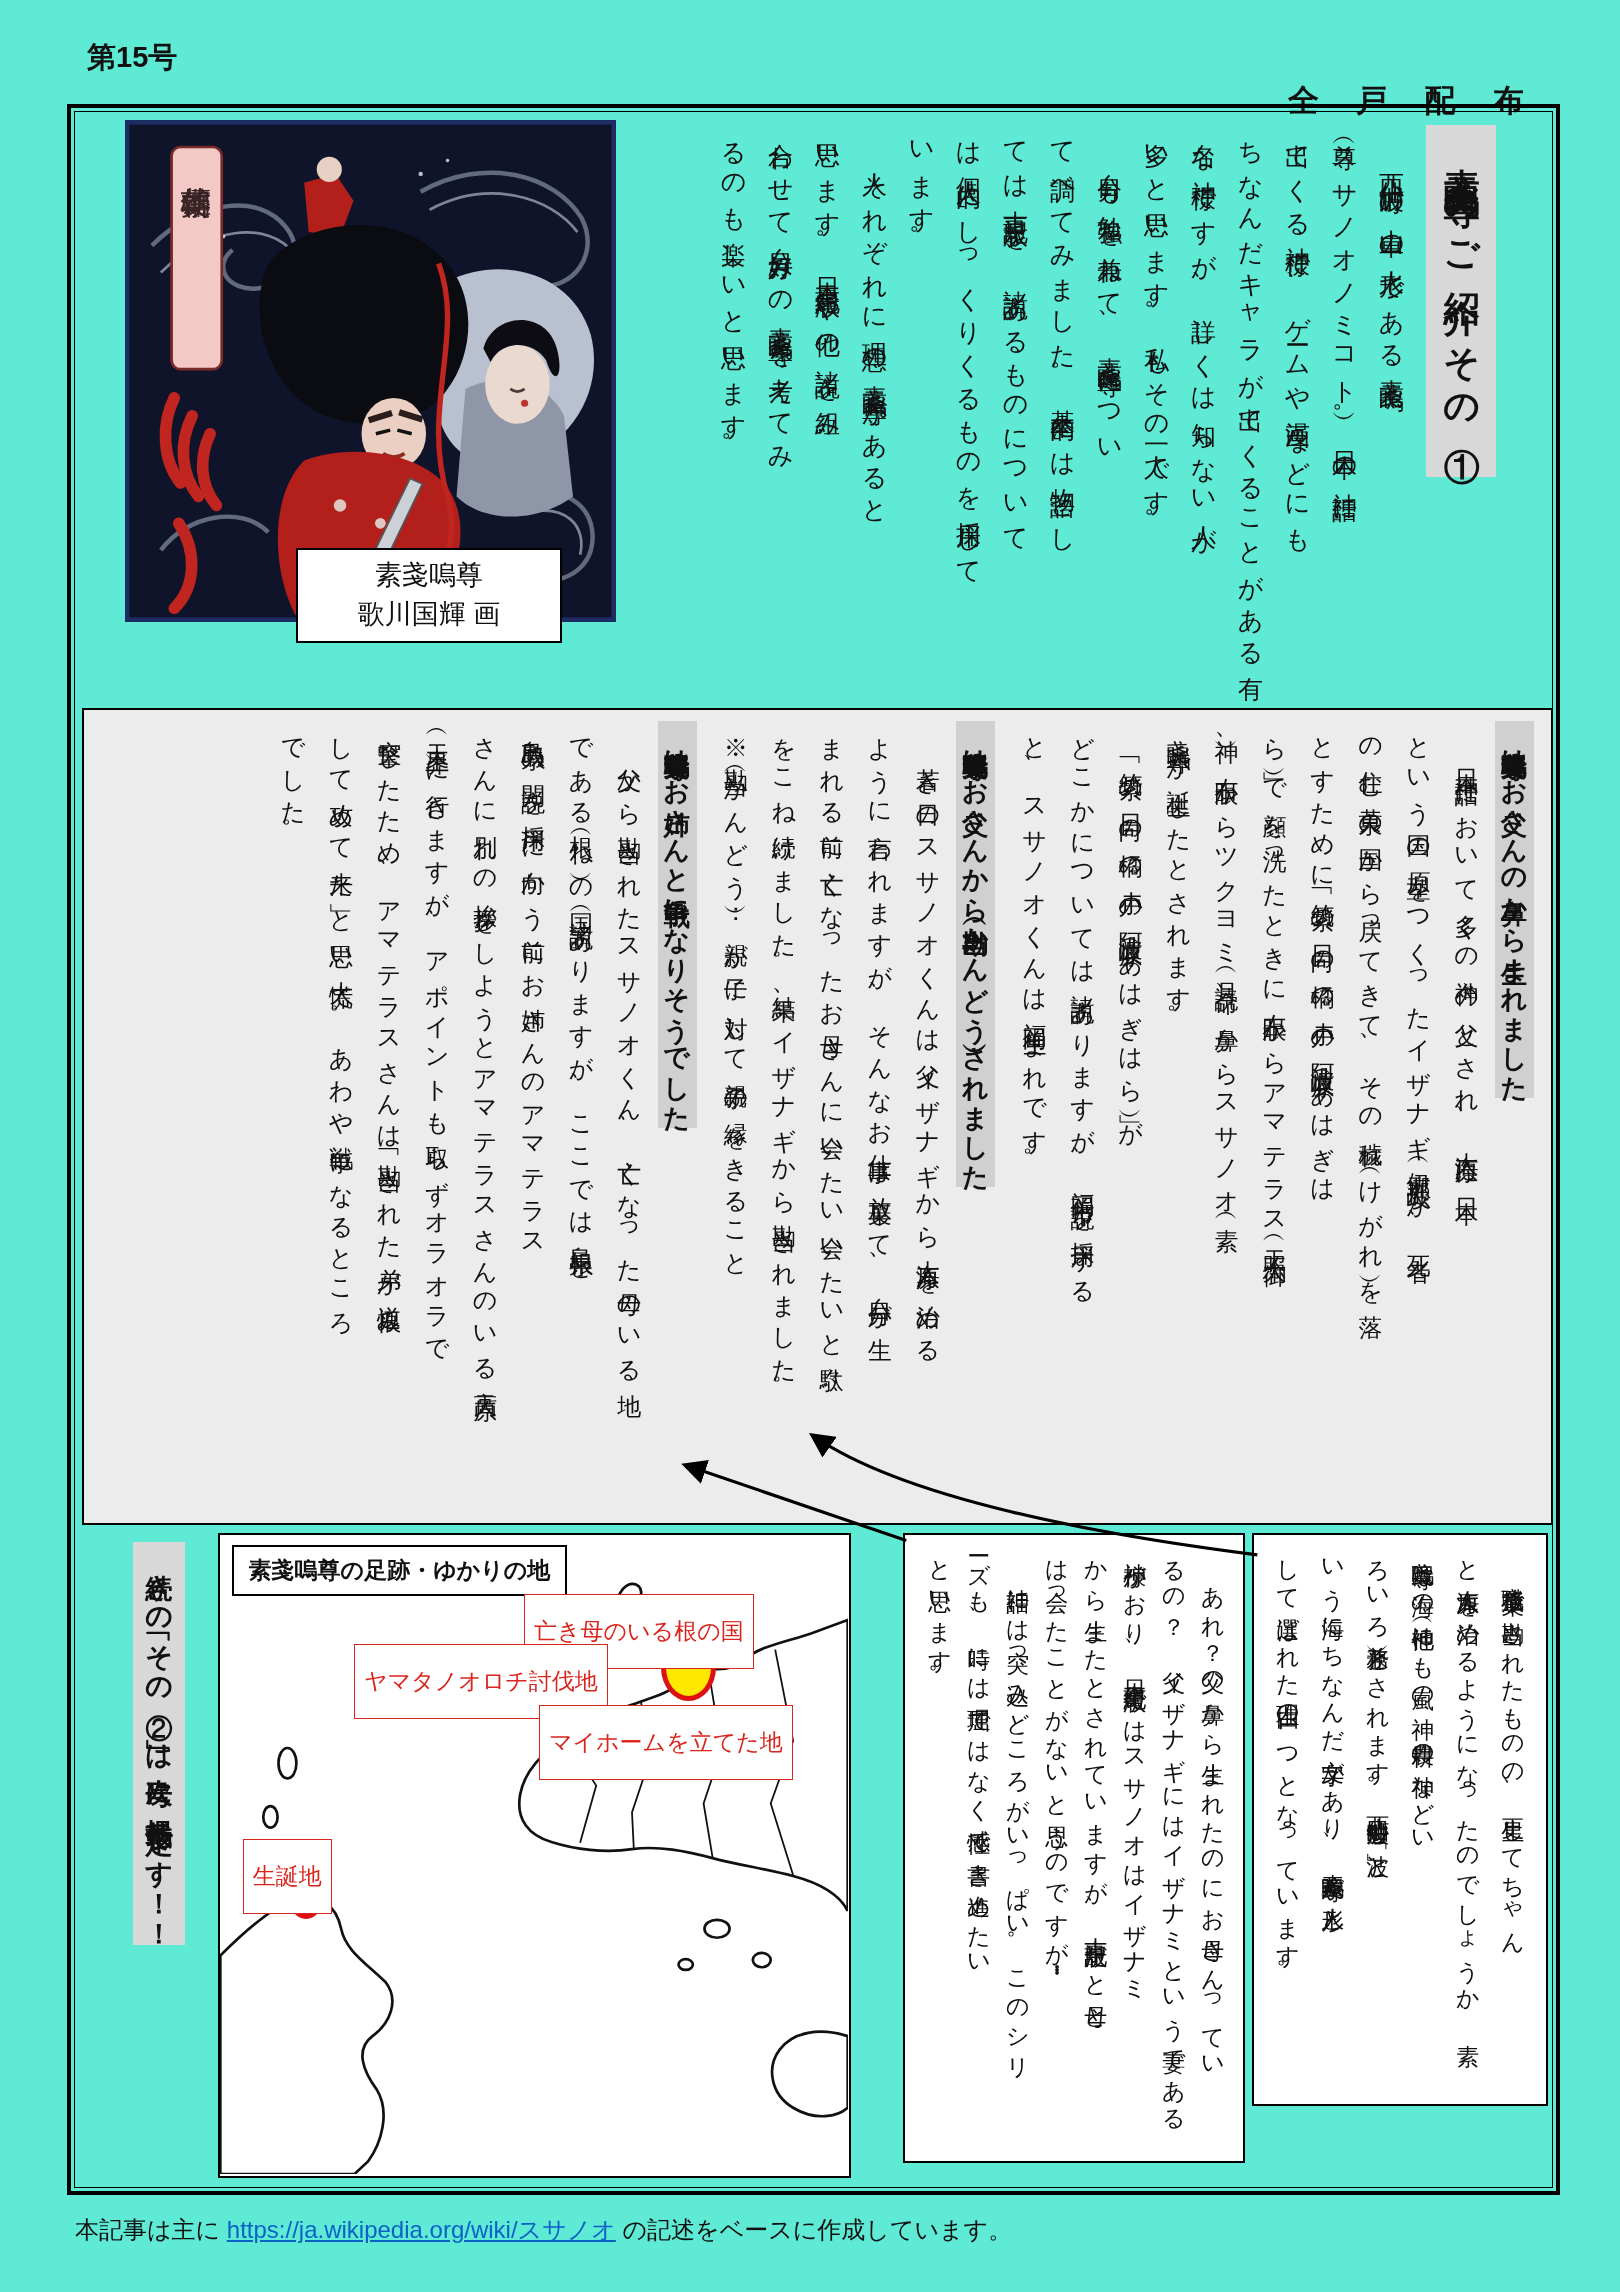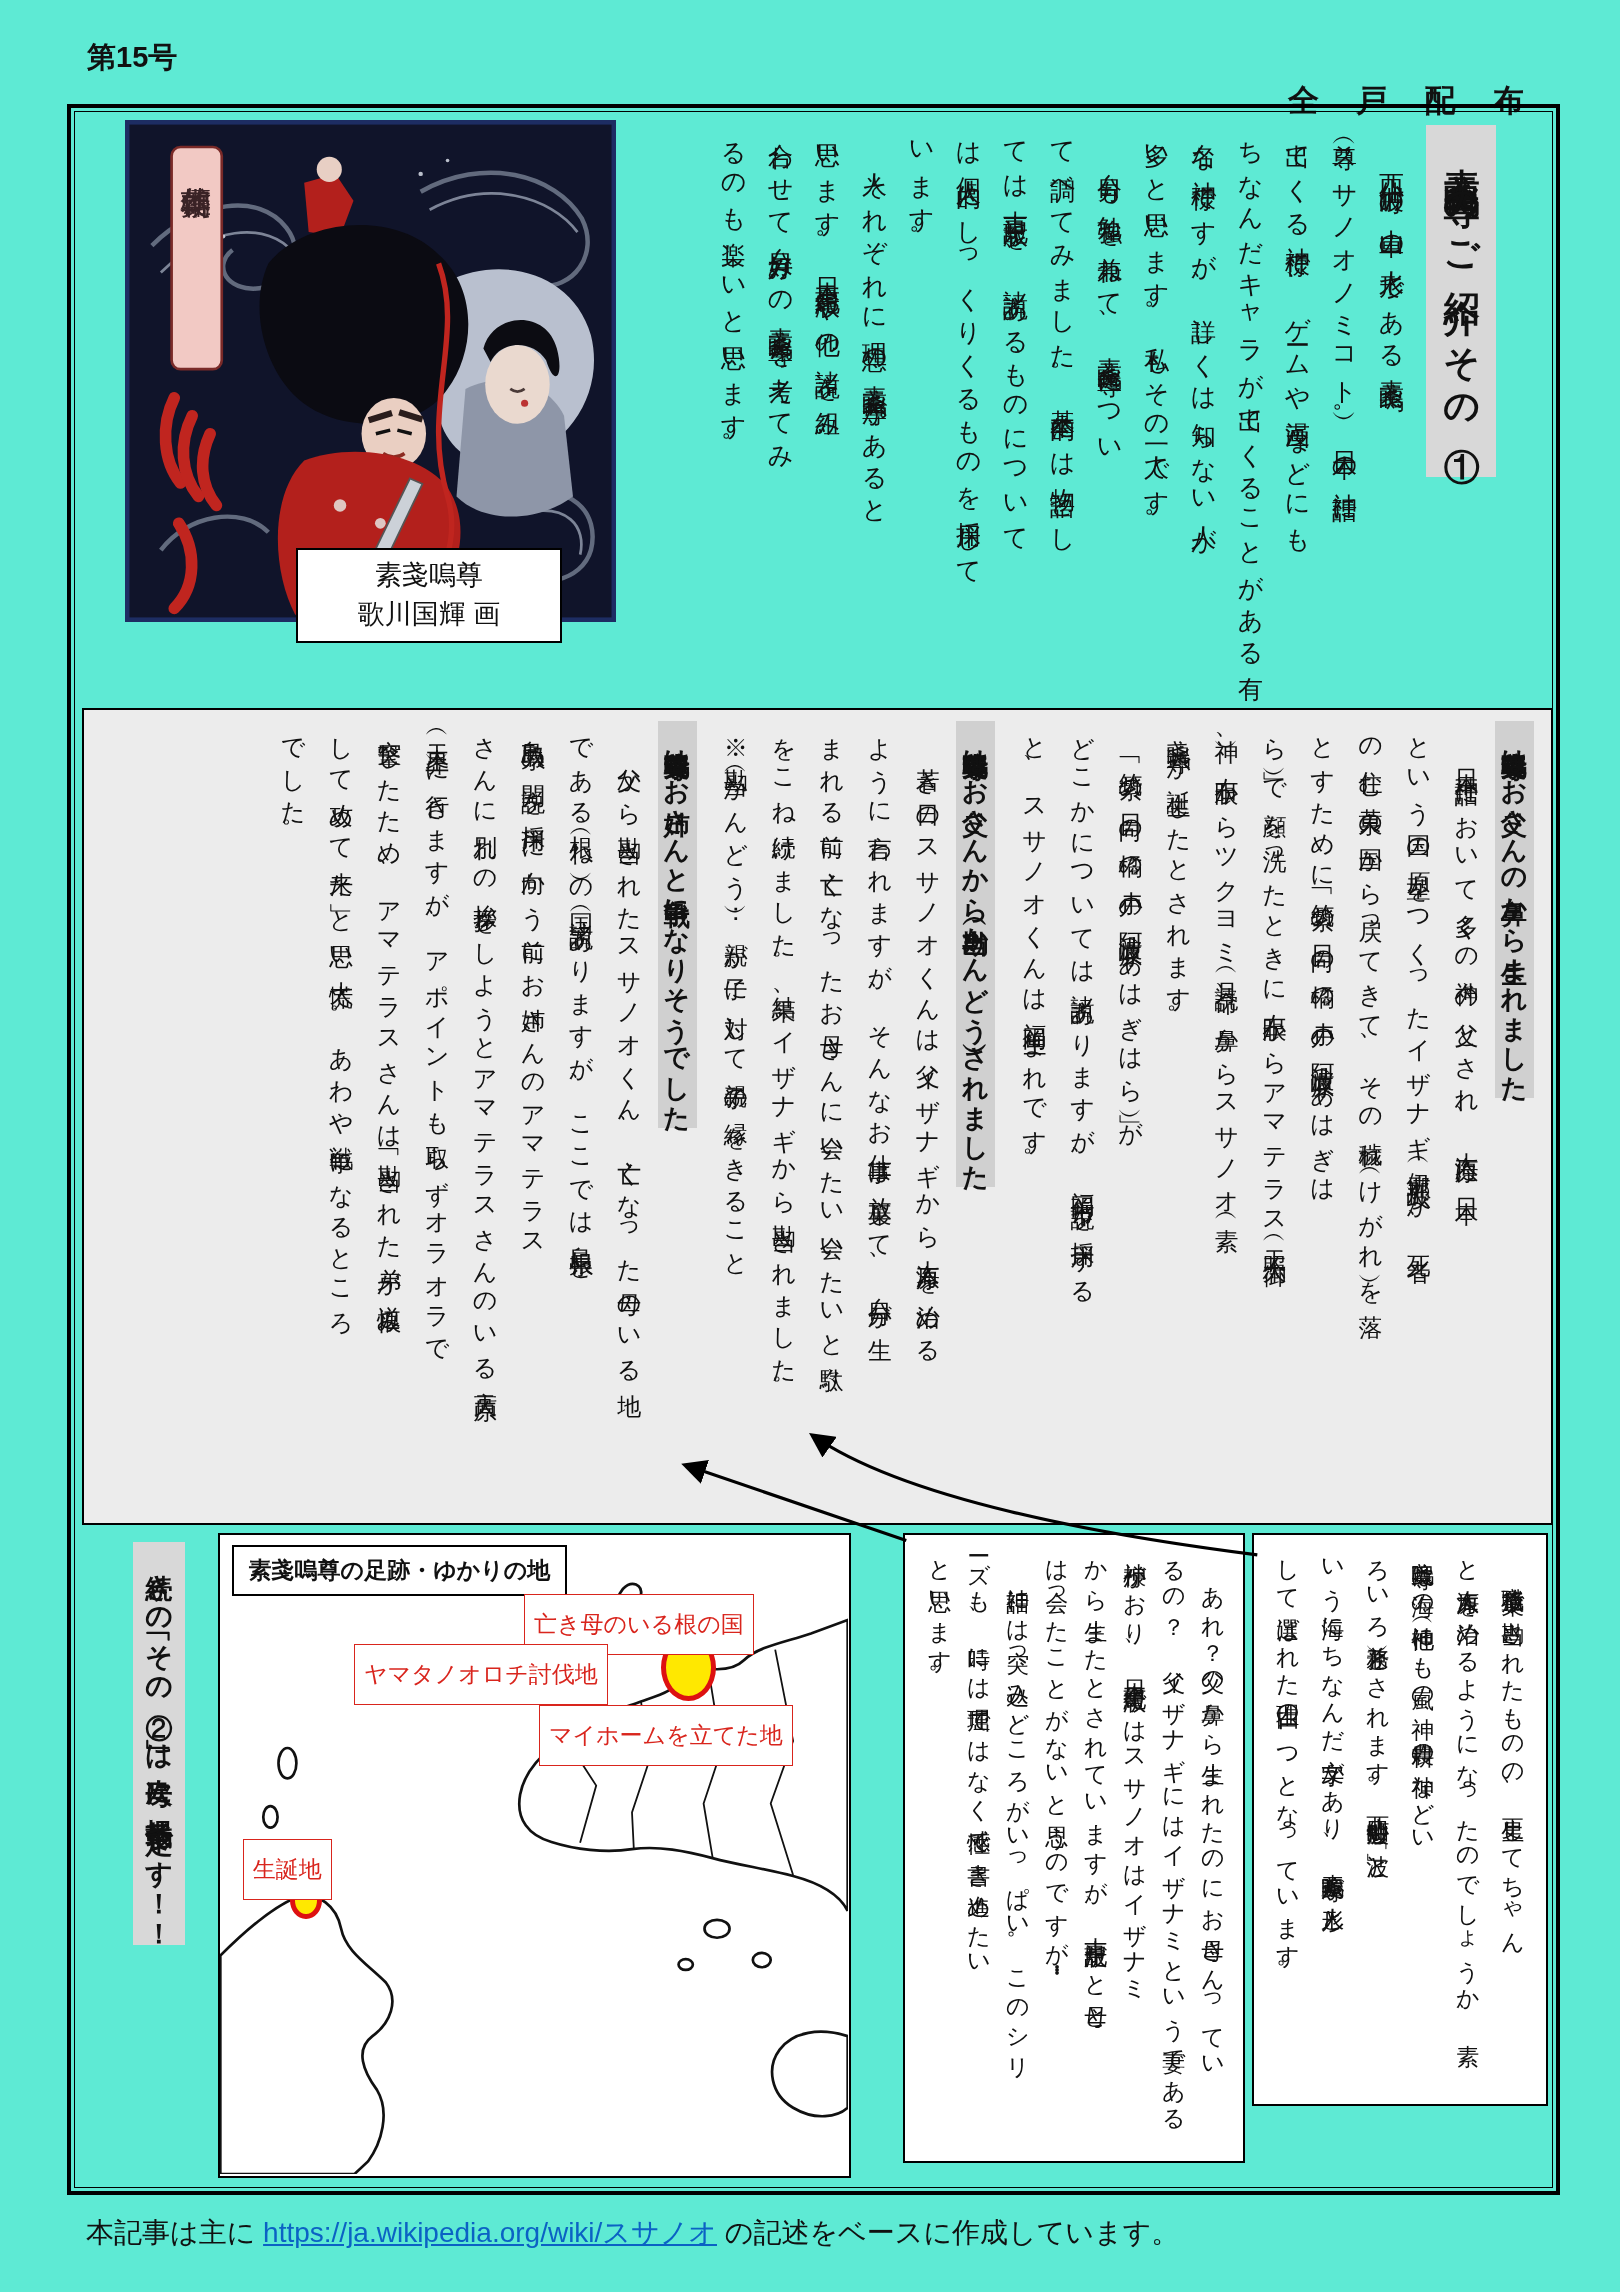--- a/index.html
+++ b/index.html
@@ -42,36 +42,36 @@
   
   #next-issue{position:absolute;left:133px;top:1542px;background:#d8d8d8;
       font-size:27px;font-weight:bold;letter-spacing:2.7px;padding:10.7px 8px;z-index:2;white-space:nowrap;}
 
   
   #map-box{position:absolute;left:218px;top:1533px;width:633px;height:645px;border:2.7px solid #000;
       background:#fff;box-sizing:border-box;z-index:2;}
   #map-title{position:absolute;left:11.6px;top:9.9px;border:2.7px solid #000;background:#fff;
       font-size:23px;font-weight:bold;padding:8px 15px;white-space:nowrap;z-index:3;}
   .map-label{position:absolute;border:1.8px solid #d9251d;color:#d9251d;background:#fff;
-      font-size:23px;padding:14px 9px;white-space:nowrap;z-index:3;}
+      font-size:23px;padding:21px 9px;white-space:nowrap;z-index:3;}
   .marker{position:absolute;background:#ffe800;border:5.4px solid #dd1111;border-radius:50%;z-index:2;}
 
   
   .btm-box{position:absolute;border:2.7px solid #000;background:#fff;box-sizing:border-box;z-index:2;}
   #note-box{left:903px;top:1533px;width:342px;height:630px;}
   #sea-box{left:1252px;top:1533px;width:296px;height:573px;}
   .btm-cols{position:absolute;inset:9px 10.7px;writing-mode:vertical-rl;text-orientation:mixed;}
   .nb-line{line-height:39px;font-size:23px;letter-spacing:2.7px;white-space:nowrap;}
   .sb-line{line-height:45px;font-size:23px;letter-spacing:1.8px;white-space:nowrap;}
 
   
   #arrows{position:absolute;left:0;top:0;width:1620px;height:2293px;z-index:5;pointer-events:none;}
 
   
-  #footer{position:absolute;left:86px;top:2214px;font-size:28px;z-index:2;text-align:center;}
+  #footer{position:absolute;left:75px;top:2214px;font-size:24px;z-index:2;text-align:center;}
   #footer a{color:#0b62c4;text-decoration:underline;}
 </style>
 </head>
 <body>
 
 <div id="page">
 
   <div class="hdr-issue">第15号</div>
   <div class="hdr-dist">全 戸 配 布</div>
 

